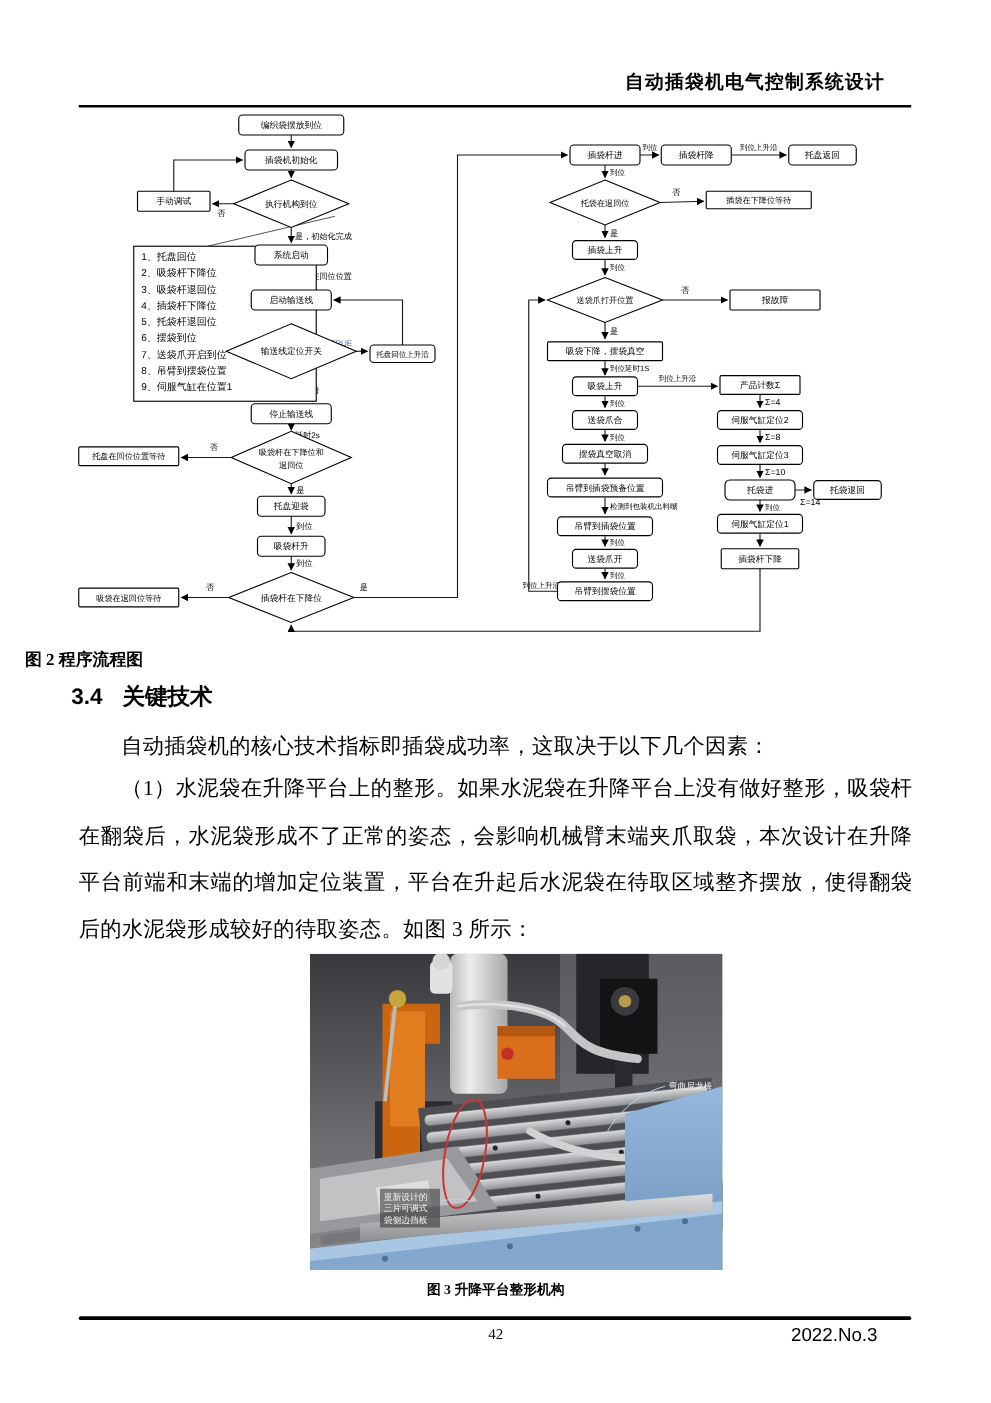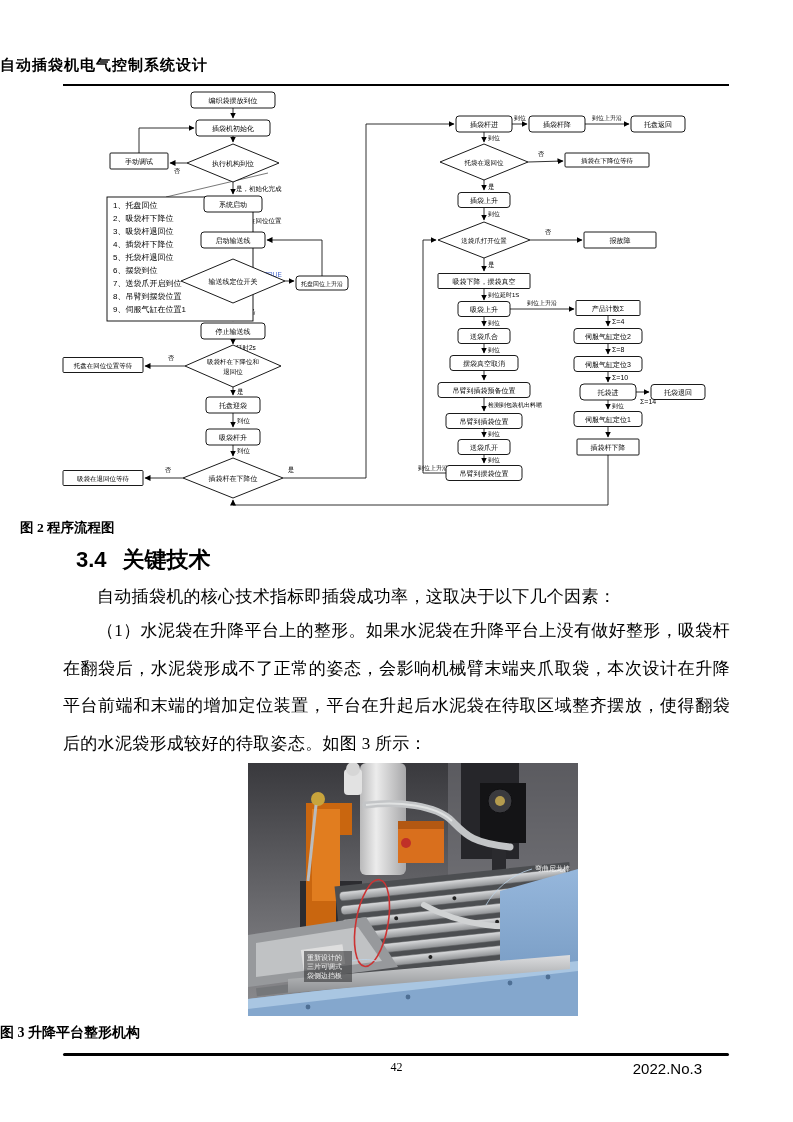--- a/index.html
+++ b/index.html
@@ -1,46 +1,46 @@
 <!DOCTYPE html>
 <html><head>
 <meta charset="utf-8">
 <style>
   html,body{margin:0;padding:0;}
   body{width:793px;height:1122px;background:#ffffff;position:relative;
        font-family:"Liberation Serif",serif;color:#000;overflow:hidden;}
   .abs{position:absolute;}
-  .page-title{top:56px;left:0;width:708px;text-align:left;
+  .page-title{top:56px;left:0;width:708px;text-align:right;
       font-size:15px;font-weight:bold;letter-spacing:1px;}
   .head-rule{top:84px;left:63px;width:666px;height:2px;background:#000;}
   .fc-svg{left:58px;top:88px;}
   .fbox{fill:#ffffff;stroke:#000000;stroke-width:0.9;}
   .fe{stroke:#1a1a1a;stroke-width:0.9;fill:none;}
   .fe2{stroke:#555;stroke-width:0.8;fill:none;}
   text{font-family:"Liberation Sans",sans-serif;fill:#000;}
   .ftxt{font-size:7px;}
   .ftxt65{font-size:6.5px;}
   .ftxt6{font-size:6px;}
   .fl{font-size:6.5px;}
   .fl6{font-size:6px;}
   .fl7{font-size:7px;}
   .ltrue{fill:#4466cc;}
   .flist{font-size:8px;}
   .fig2-caption{top:519px;left:0;width:793px;text-align:left;
       font-size:13.5px;font-weight:bold;padding-left:20px;}
-  .sec-head{top:545px;left:76px;font-size:22px;font-weight:bold;
+  .sec-head{top:545px;left:57px;font-size:18px;font-weight:bold;
       font-family:"Liberation Sans",sans-serif;}
   .sec-head .gap{display:inline-block;width:16px;}
   .para{left:63px;width:667px;font-size:17px;line-height:37.5px;
       text-align:justify;text-indent:2em;letter-spacing:0.3px;}
   .p1{top:578px;}
   .p2{top:612px;font-family:Liberation Serif, serif;}
   .fig3{left:248px;top:763px;width:330px;height:253px;}
-  .fig3-caption{top:1024px;left:0;width:793px;text-align:left;
-      font-size:14px;font-weight:bold;}
+  .fig3-caption{top:1024px;left:0;width:793px;text-align:center;
+      font-size:11px;font-weight:bold;}
   .foot-rule{top:1053px;left:63px;width:666px;height:3px;background:#000;border-radius:2px;}
   .foot-page{top:1060px;left:0;width:793px;text-align:center;font-size:12px;
       font-family:Liberation Serif, serif;}
   .foot-issue{top:1060px;right:91px;font-size:15px;font-family:"Liberation Sans",sans-serif;}
   .figtxt{font-size:7px;fill:#f2f2f2;}
 </style>
 </head>
 <body>
 
 <div class="abs page-title">自动插袋机电气控制系统设计</div>

